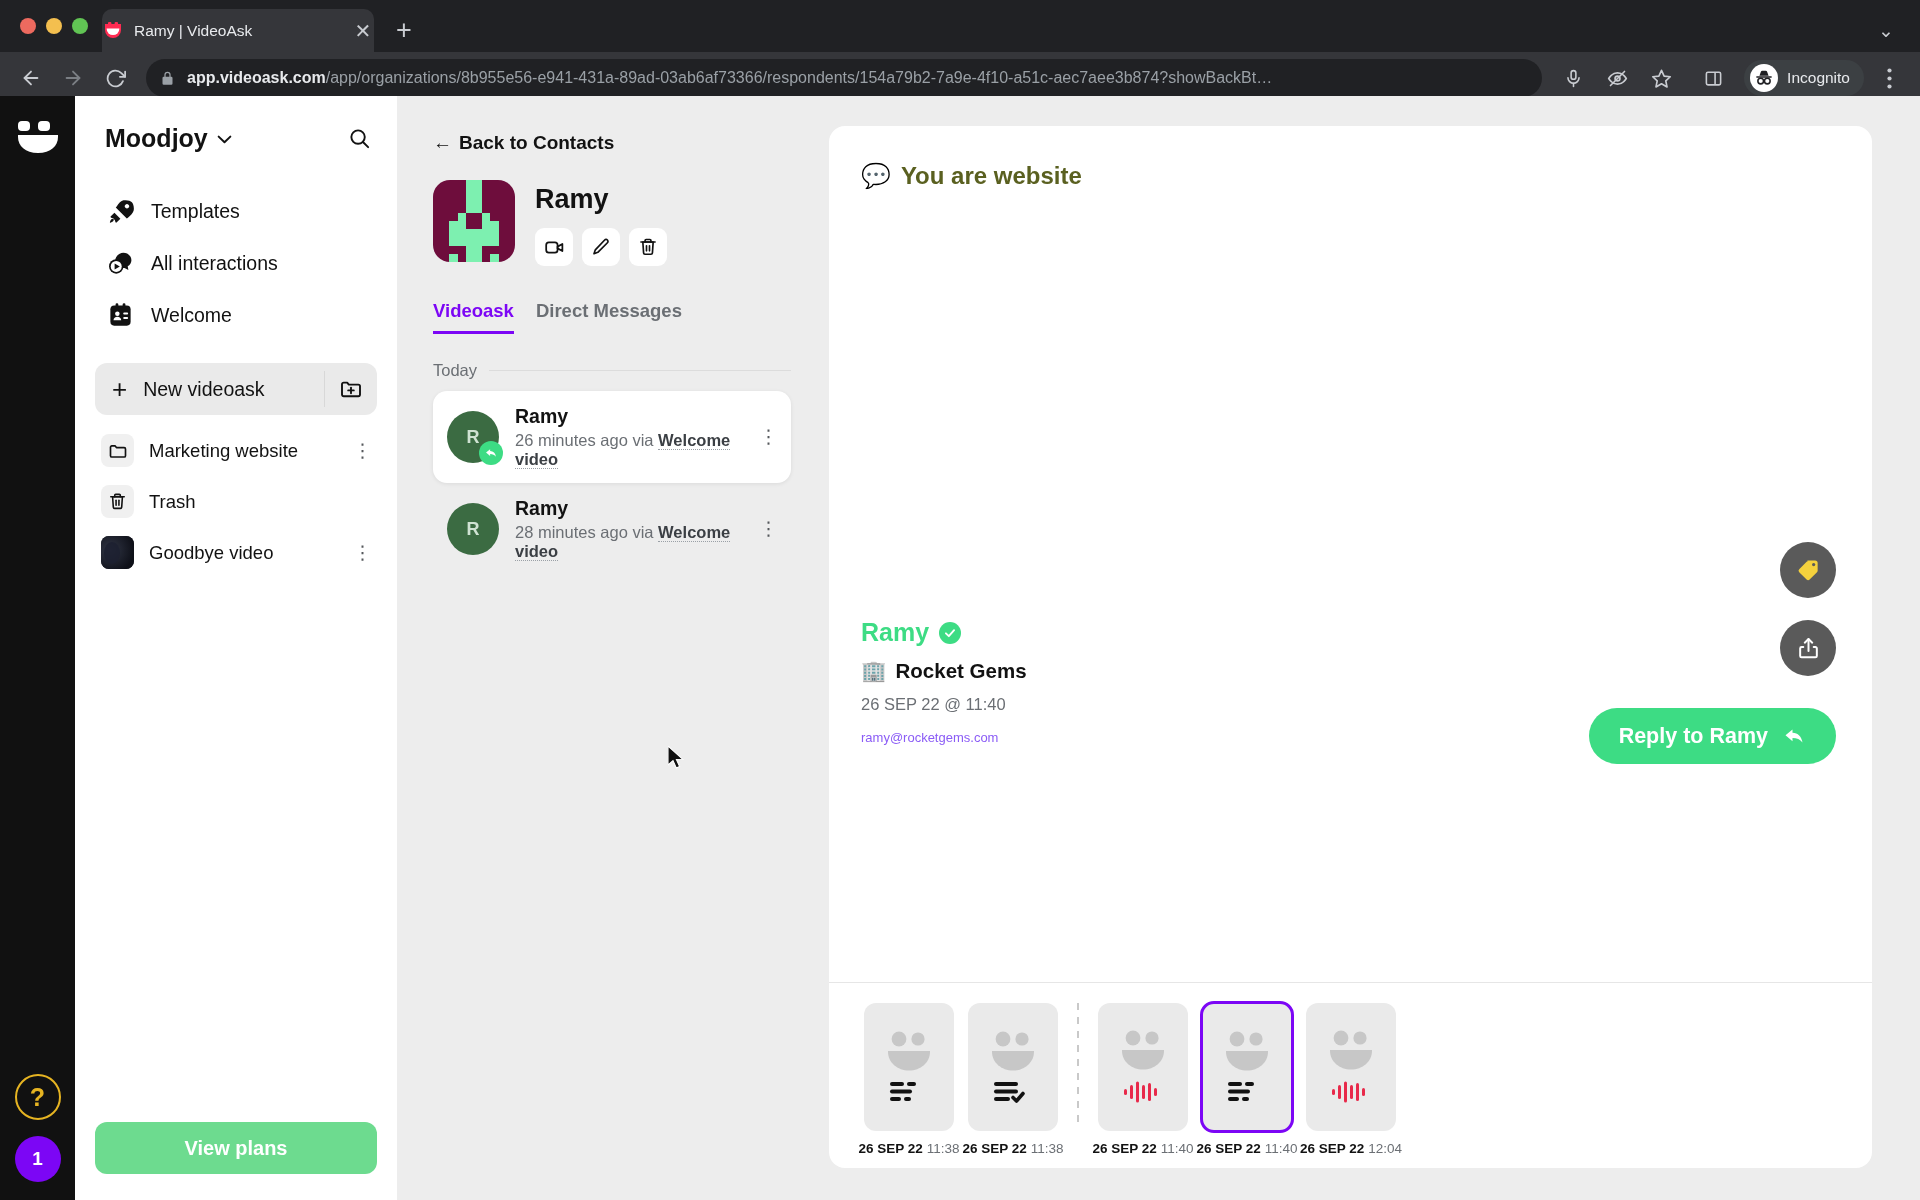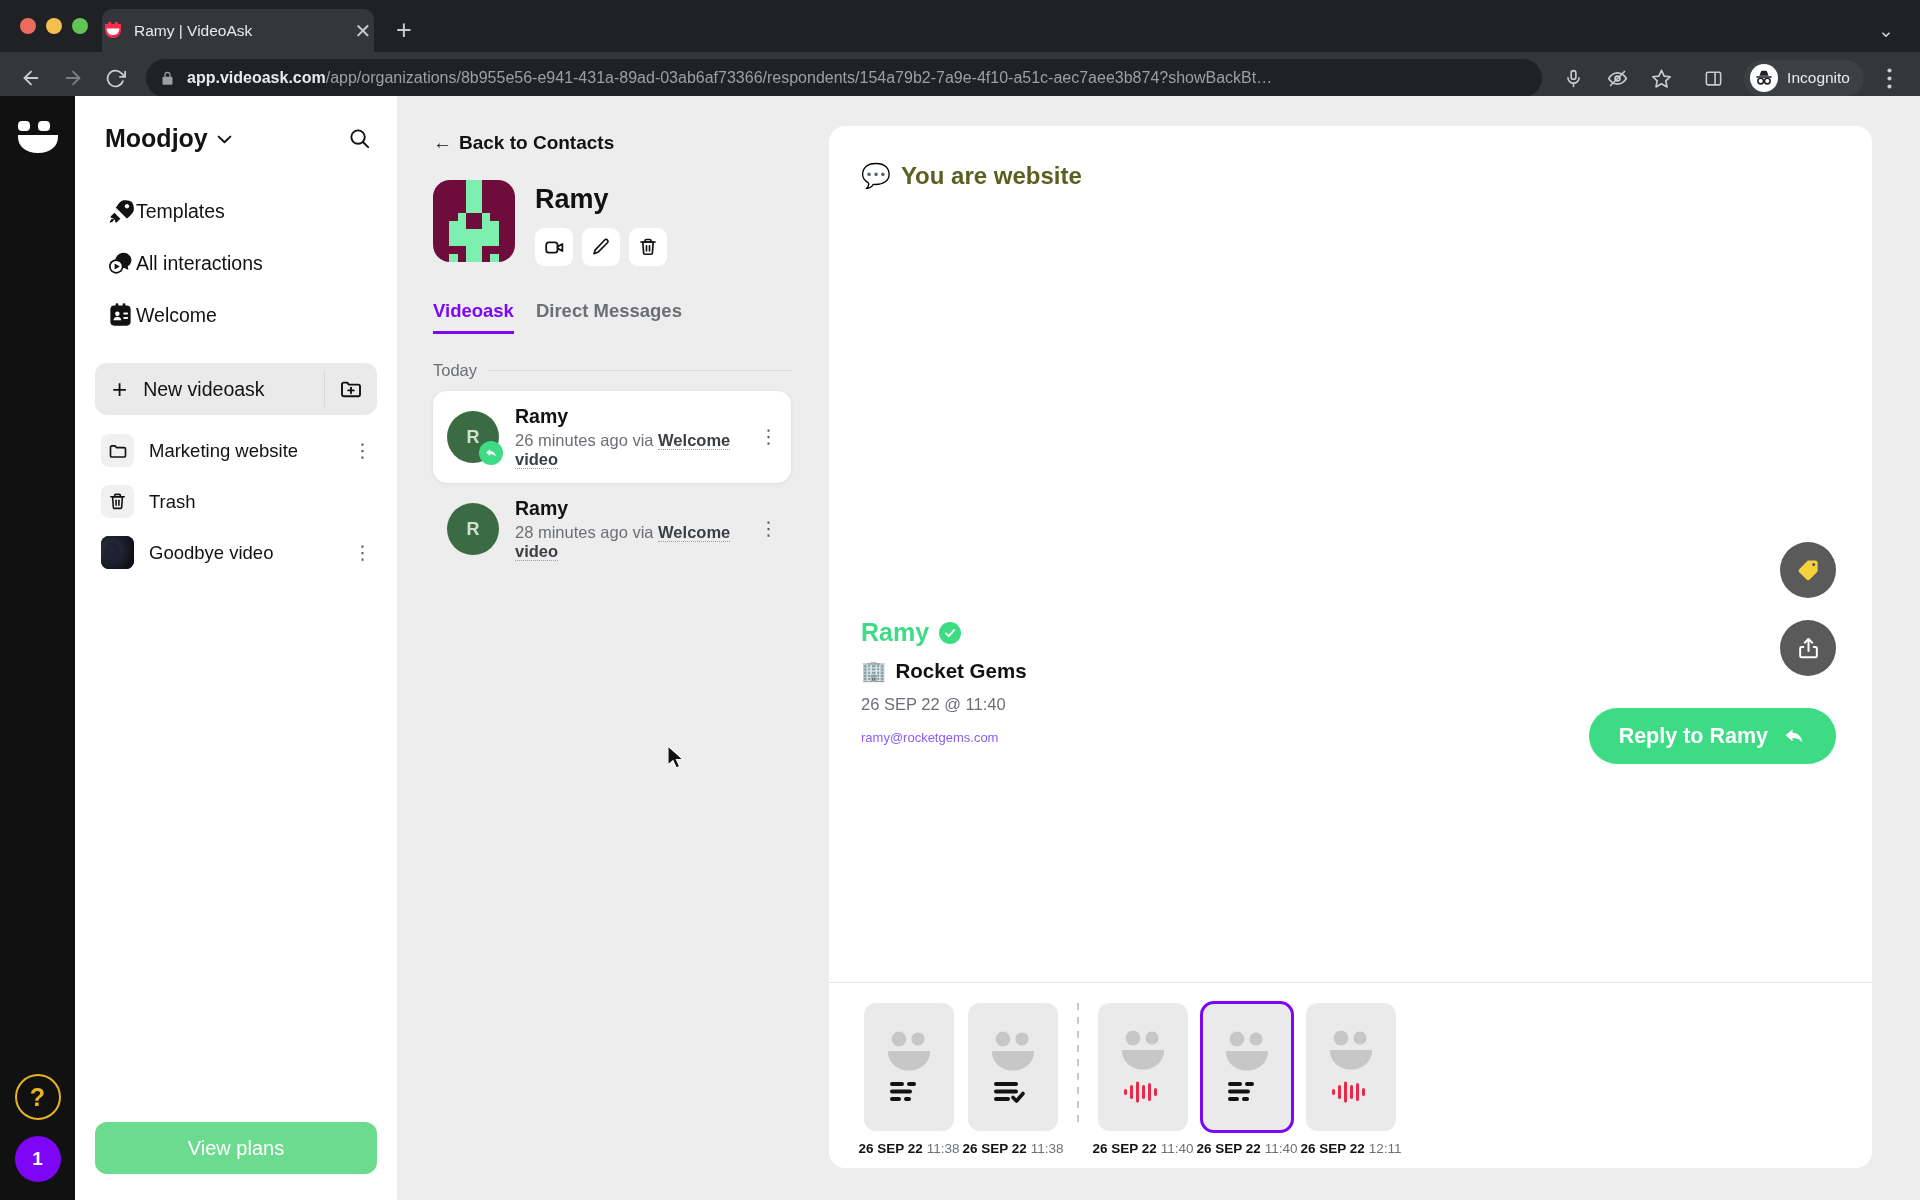--- a/index.html
+++ b/index.html
@@ -88,21 +88,21 @@
   
   .sidebar {
     width: 322px; background: #ffffff; flex: none; display: flex; flex-direction: column;
     padding: 22px 20px 0 20px; position: relative;
   }
   .org-row { display: flex; align-items: center; justify-content: space-between; padding: 6px 6px 0 10px; }
   .org-name { font-size: 25px; font-weight: 700; color: #121212; display: flex; align-items: center; gap: 9px; }
   .org-chev { font-size: 16px; color: #121212; }
   .nav { margin-top: 34px; display: flex; flex-direction: column; gap: 4px; }
   .nav-item {
-    display: flex; align-items: center; gap: 1px; padding: 9px 10px; border-radius: 10px;
+    display: flex; align-items: center; gap: 16px; padding: 9px 10px; border-radius: 10px;
     font-size: 19.5px; color: #121212; font-weight: 500;
   }
   .nav-ic { width: 30px; height: 30px; flex: none; display: flex; align-items: center; justify-content: center; }
 
   .newvideoask {
     margin-top: 24px; height: 52px; background: #eaeaea; border-radius: 12px;
     display: flex; align-items: stretch; overflow: hidden;
   }
   .nva-main { flex: 1; display: flex; align-items: center; gap: 16px; padding-left: 17px; font-size: 19.5px; font-weight: 500; color: #121212; }
   .nva-plus { font-size: 26px; font-weight: 400; line-height: 1; }
@@ -115,21 +115,21 @@
     width: 33px; height: 33px; border-radius: 8px; background: #f0f0f0; flex: none;
     display: flex; align-items: center; justify-content: center;
   }
   .folder-ic.dark { background: #1b1d26; }
   .folder-lbl { flex: 1; font-size: 18.5px; color: #121212; }
   .kebab { color: #55585c; font-size: 19px; letter-spacing: 0; line-height: .7; width: 18px; text-align: center; }
 
   .plans-wrap { margin-top: auto; padding: 0 0 26px 0; }
   .plans-btn {
     height: 52px; background: #6ddb8f; border-radius: 12px; color: #fff;
-    display: flex; align-items: center; justify-content: center; font-size: 20px; font-weight: 400;
+    display: flex; align-items: center; justify-content: center; font-size: 20px; font-weight: 700;
   }
 
   
   .contacts-col { width: 416px; flex: none; padding: 36px 22px 0 36px; }
   .back-link { font-size: 19px; font-weight: 700; color: #121212; display: flex; align-items: center; gap: 7px; }
   .contact-head { display: flex; align-items: flex-start; gap: 20px; margin-top: 26px; }
   .identicon { width: 82px; height: 82px; border-radius: 17px; overflow: hidden; flex: none; }
   .contact-meta { padding-top: 4px; }
   .contact-name { font-size: 27px; font-weight: 700; color: #121212; }
   .action-row { display: flex; gap: 9px; margin-top: 13px; }
@@ -698,21 +698,21 @@
                 <svg width="40" height="24" viewBox="0 0 40 24" fill="#e8294a">
                     <rect x="1" y="9" width="3" height="6" rx="1.5"></rect>
                     <rect x="7" y="5" width="3" height="14" rx="1.5"></rect>
                     <rect x="13" y="1.5" width="3" height="21" rx="1.5"></rect>
                     <rect x="19" y="5" width="3" height="14" rx="1.5"></rect>
                     <rect x="25" y="3" width="3" height="18" rx="1.5"></rect>
                     <rect x="31" y="8" width="3" height="8" rx="1.5"></rect>
                   </svg>
               </span>
             </div>
-            <div class="thumb-cap"><span class="d">26 SEP 22</span><span class="t">12:11</span></div>
+            <div class="thumb-cap"><span class="d">26 SEP 22</span><span class="t">12:04</span></div>
           </div>
 
         </div>
       </div>
     </div>
 
   </div>
 </div>
 
 </body></html>

